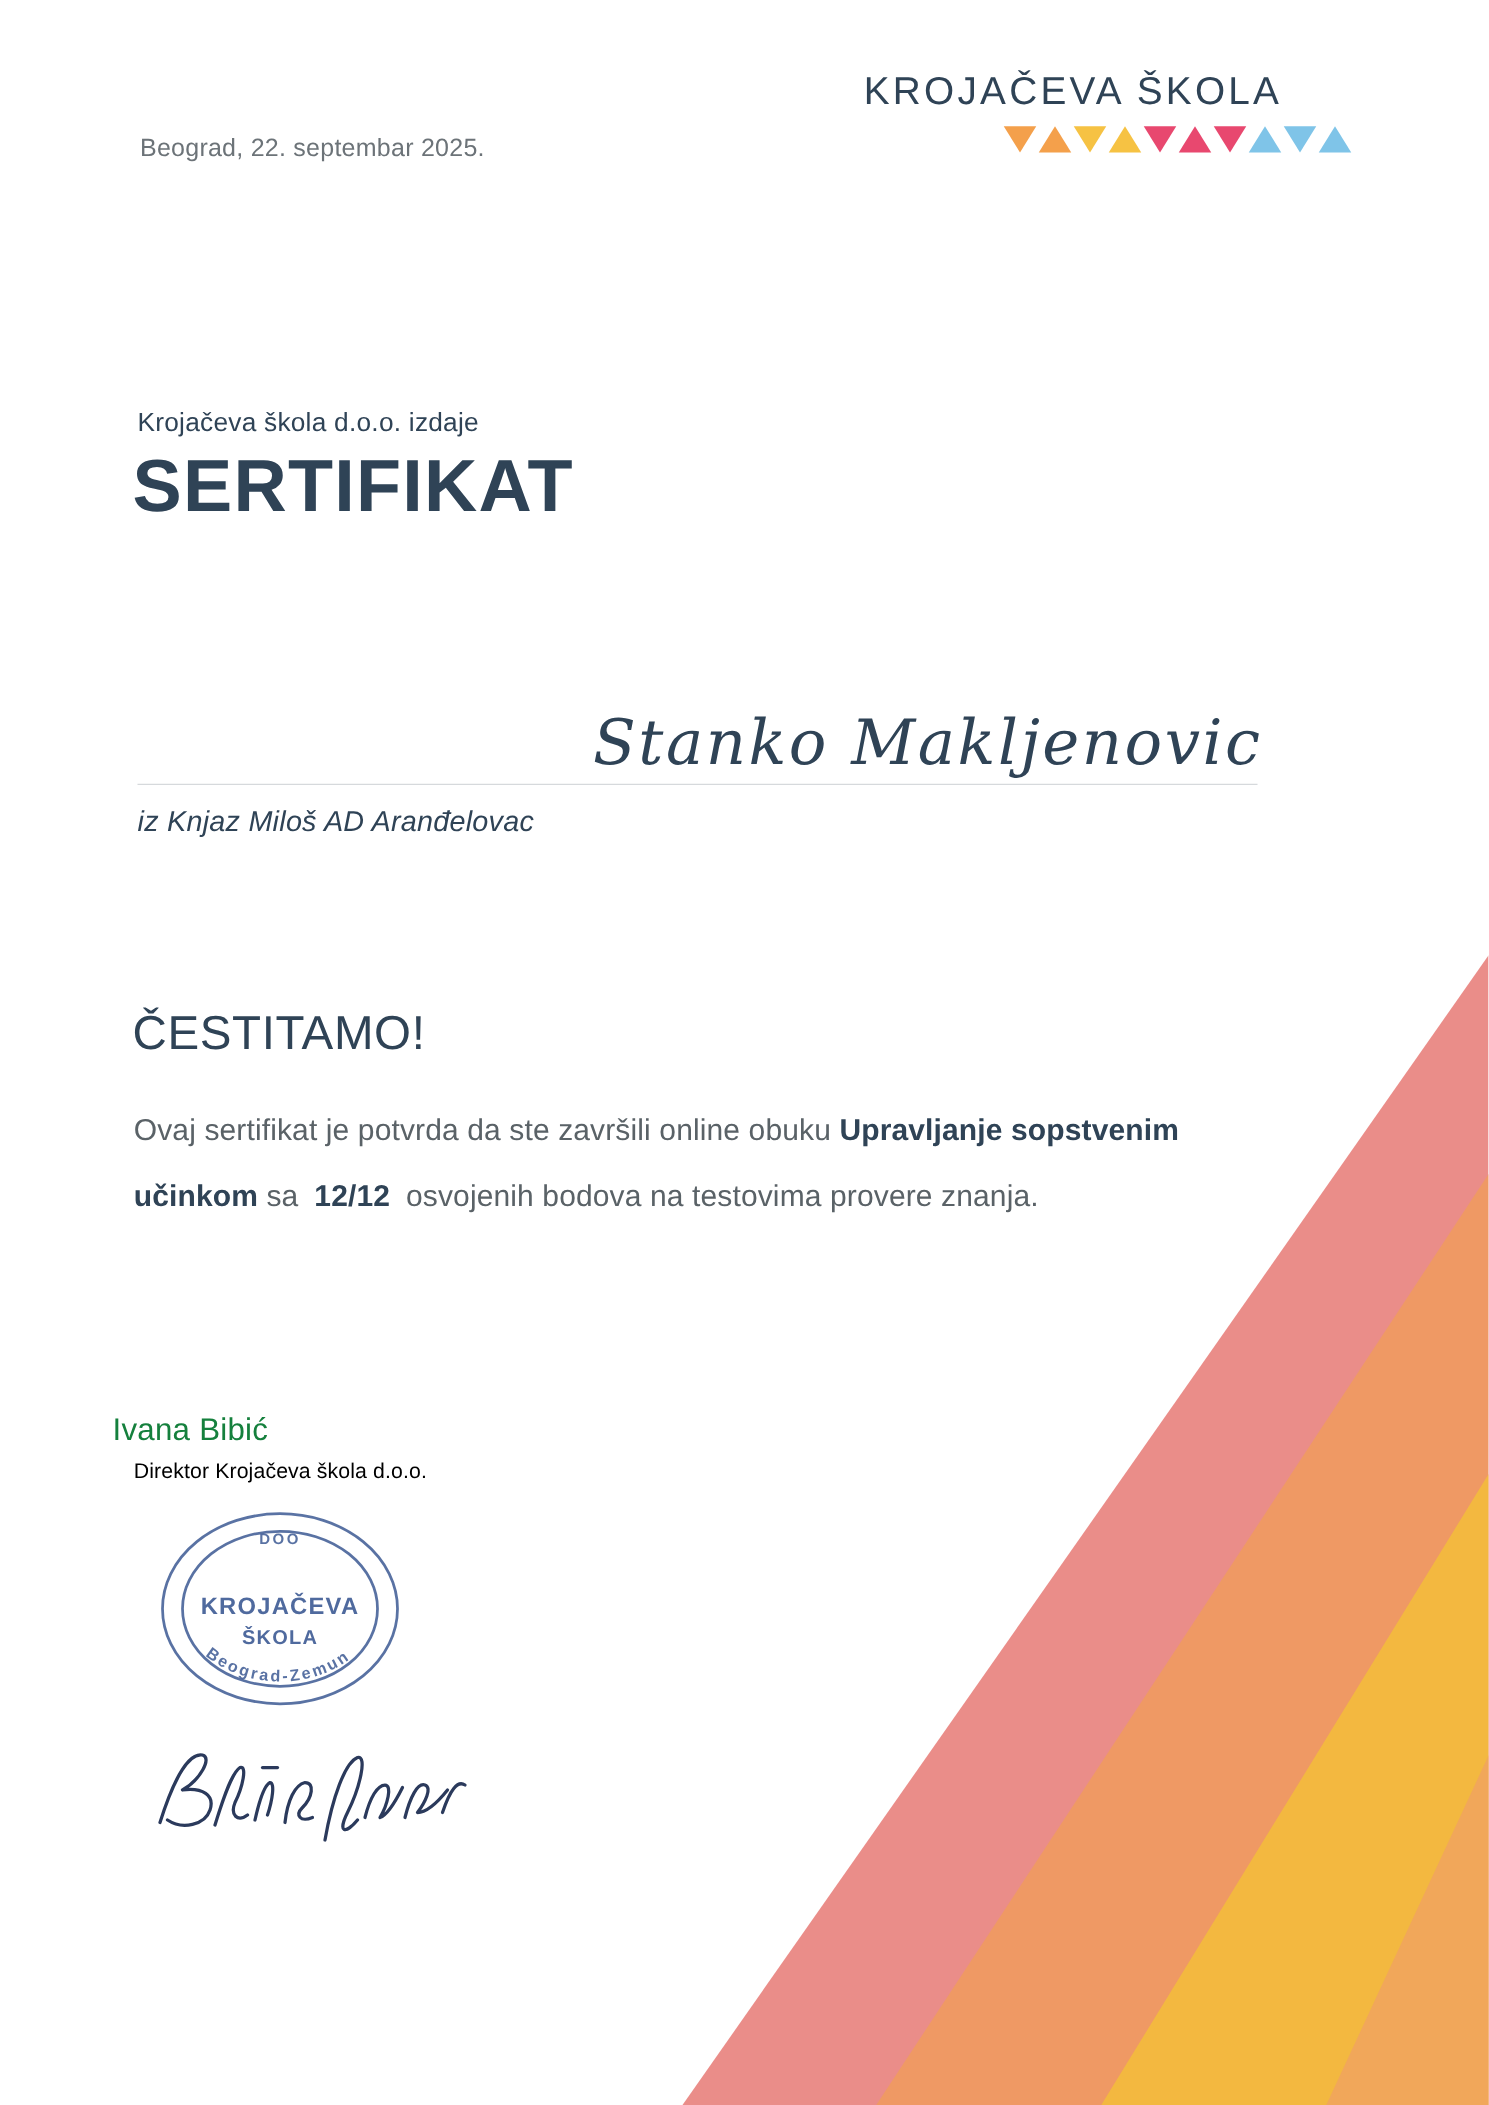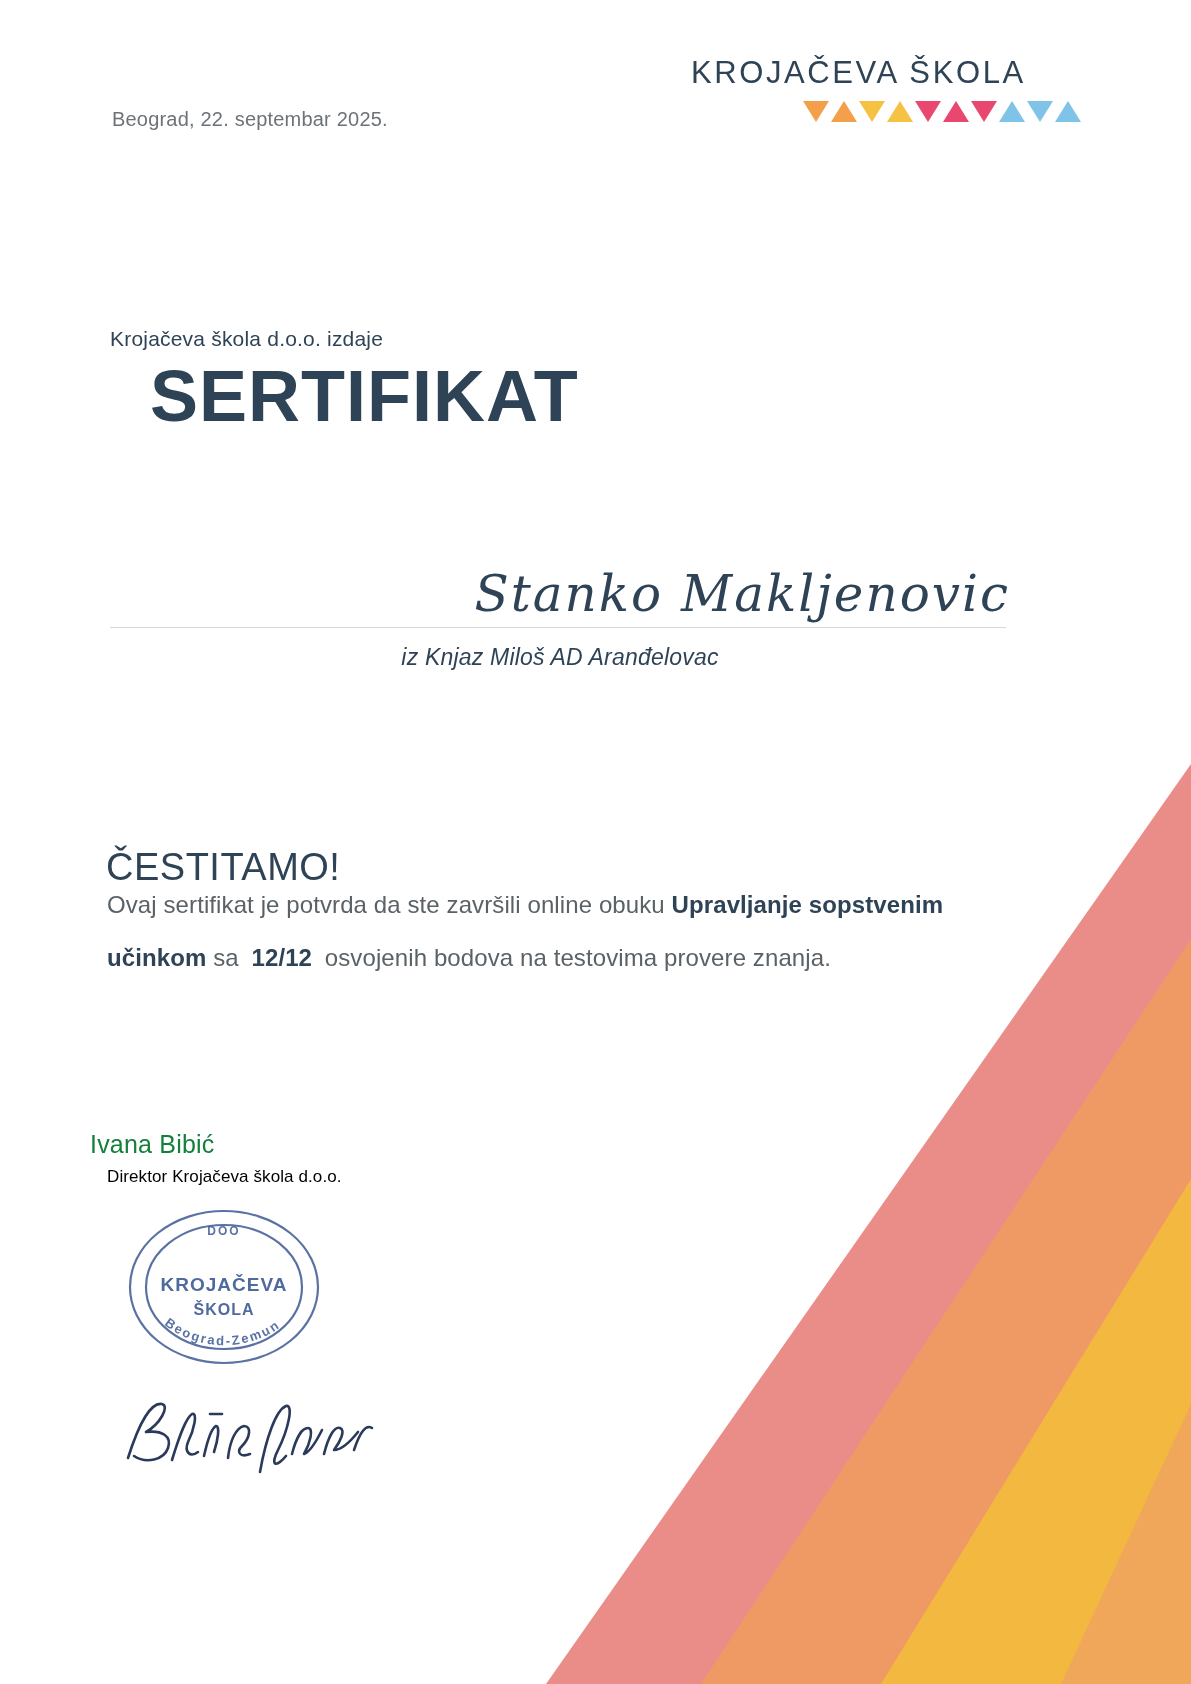--- a/index.html
+++ b/index.html
@@ -80,25 +80,24 @@
     left: 110px;
     top: 327px;
     font-size: 21px;
     color: #2f4356;
     letter-spacing: 0.2px;
   }
   .title {
     position: absolute;
     left: 106px;
     top: 355px;
-    font-size: 72px;
+    font-size: 59px;
     font-weight: bold;
     color: #2f4356;
     letter-spacing: 1px;
-    margin-left: 44px;
   }
 
   .recipient-wrap {
     position: absolute;
     left: 110px;
     top: 565px;
     width: 900px;
   }
   .recipient-name {
     font-family: "DejaVu Serif", serif;
@@ -115,32 +114,30 @@
     height: 1px;
     background: #d6d9dc;
     width: 896px;
   }
   .recipient-org {
     margin-top: 16px;
     font-size: 23px;
     font-style: italic;
     color: #2f4356;
     letter-spacing: 0.2px;
-    text-align: center;
   }
 
   .congrats {
     position: absolute;
     left: 106px;
     top: 806px;
     font-size: 38px;
     color: #2f4356;
     font-weight: 400;
     letter-spacing: 0.5px;
-    margin-top: 40px;
   }
   .paragraph {
     position: absolute;
     left: 107px;
     top: 878px;
     width: 890px;
     font-size: 24px;
     line-height: 53px;
     color: #5a6267;
     letter-spacing: 0.1px;

